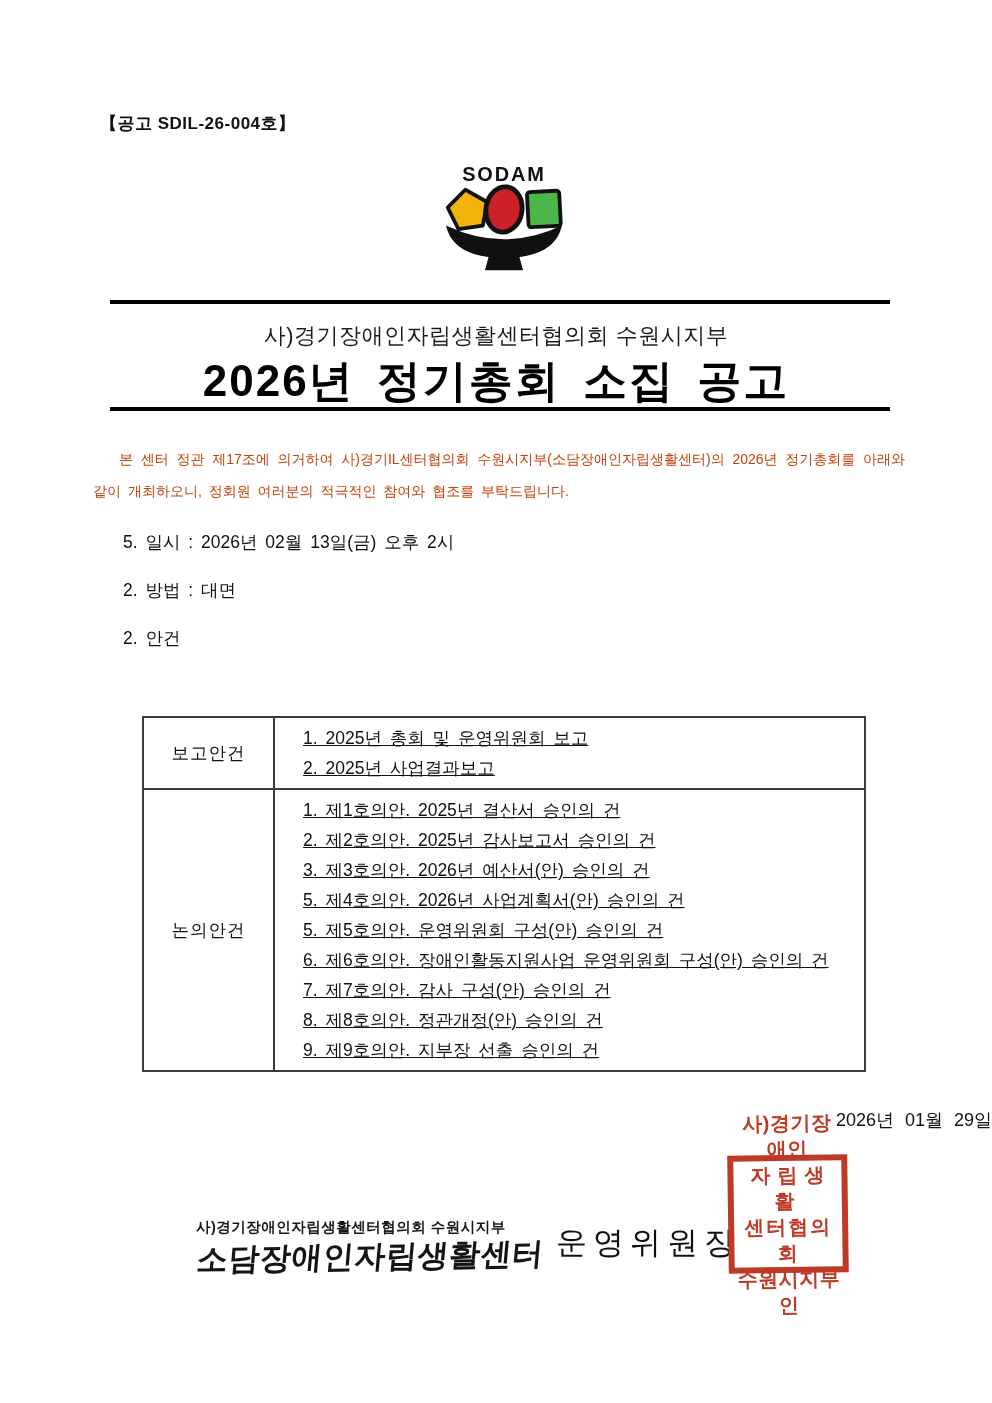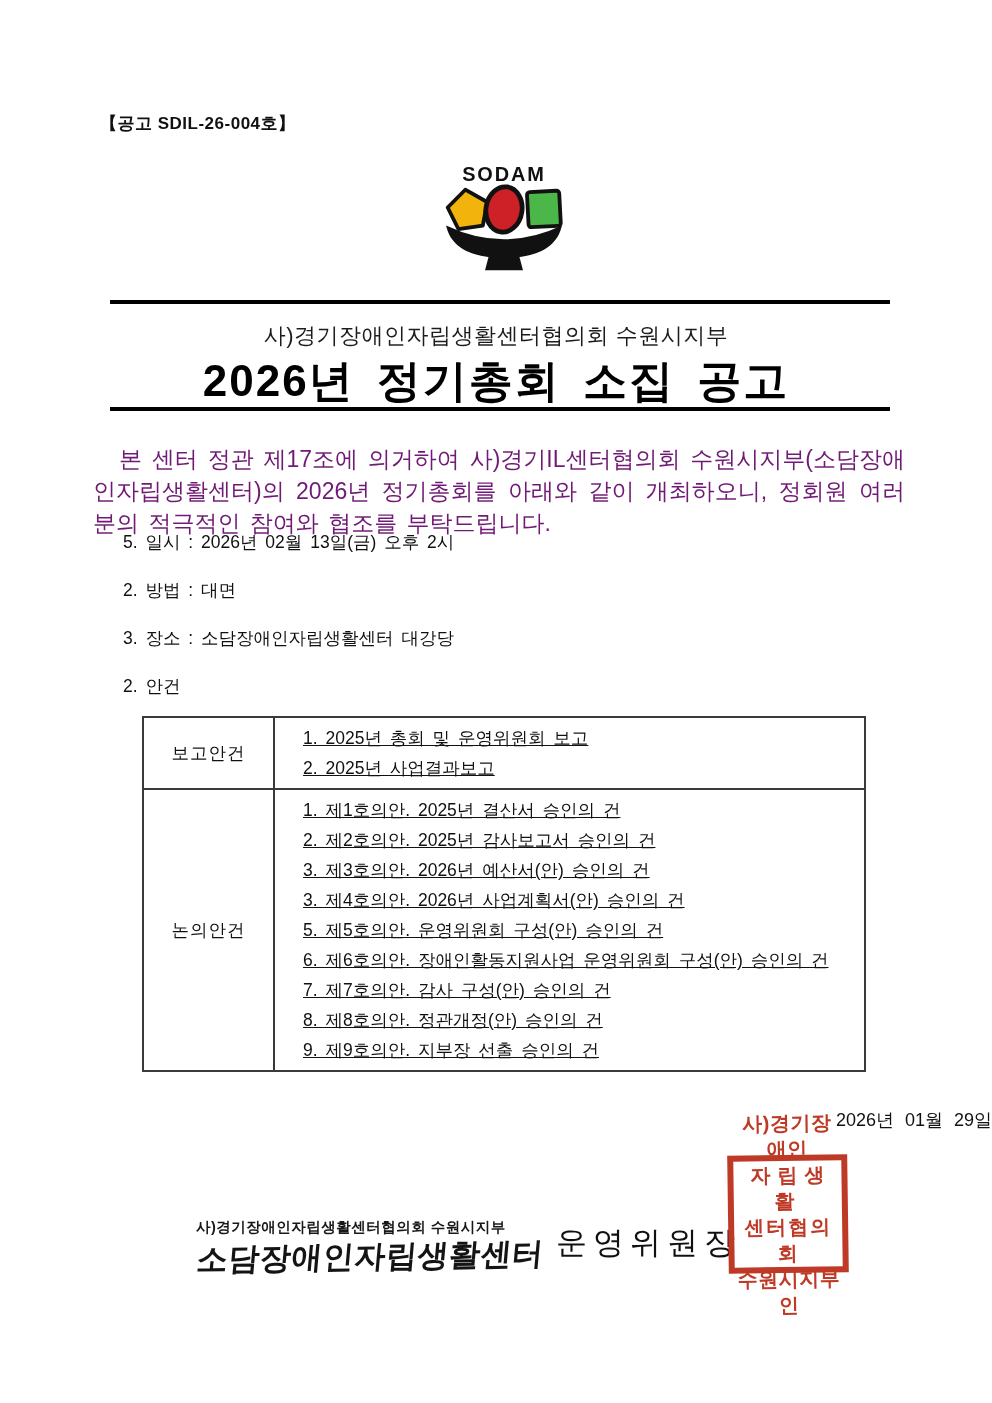--- a/index.html
+++ b/index.html
@@ -56,25 +56,25 @@
     font-weight: bold;
     color: #000;
     letter-spacing: 2px;
     word-spacing: 8px;
   }
 
   .body-paragraph {
     position: absolute;
     left: 93px; top: 443px;
     width: 812px;
-    font-size: 23px;
+    font-size: 14px;
     line-height: 32px;
     text-align: justify;
     text-indent: 26px;
-    color: #701a75;
+    color: #c2410c;
     word-spacing: 3px;
   }
 
   .info-list {
     position: absolute;
     left: 123px; top: 533px;
     width: 760px;
   }
   .info-item {
     font-size: 17.5px;
@@ -193,21 +193,20 @@
   <div class="title-small">사)경기장애인자립생활센터협의회 수원시지부</div>
   <div class="title-big">2026년 정기총회 소집 공고</div>
 
   <div class="rule rule-bottom"></div>
 
   <div class="body-paragraph">본 센터 정관 제17조에 의거하여 사)경기IL센터협의회 수원시지부(소담장애인자립생활센터)의 2026년 정기총회를 아래와 같이 개최하오니, 정회원 여러분의 적극적인 참여와 협조를 부탁드립니다.</div>
 
   <div class="info-list">
       <div class="info-item">5. 일시 : 2026년 02월 13일(금) 오후 2시</div>
       <div class="info-item">2. 방법 : 대면</div>
-      <div class="info-item">3. 장소 : 소담장애인자립생활센터 대강당</div>
       <div class="info-item">2. 안건</div>
     </div>
 
   <table class="agenda">
     <tbody>
         <tr class="row-report">
       <td class="agenda-label">보고안건</td>
       <td class="agenda-items">
         <div>
               <div class="cell-line">1. 2025년 총회 및 운영위원회 보고</div>
@@ -215,21 +214,21 @@
             </div>
       </td>
     </tr>
     <tr class="row-discuss">
       <td class="agenda-label">논의안건</td>
       <td class="agenda-items">
         <div>
               <div class="cell-line">1. 제1호의안. 2025년 결산서 승인의 건</div>
               <div class="cell-line">2. 제2호의안. 2025년 감사보고서 승인의 건</div>
               <div class="cell-line">3. 제3호의안. 2026년 예산서(안) 승인의 건</div>
-              <div class="cell-line">3. 제4호의안. 2026년 사업계획서(안) 승인의 건</div>
+              <div class="cell-line">5. 제4호의안. 2026년 사업계획서(안) 승인의 건</div>
               <div class="cell-line">5. 제5호의안. 운영위원회 구성(안) 승인의 건</div>
               <div class="cell-line">6. 제6호의안. 장애인활동지원사업 운영위원회 구성(안) 승인의 건</div>
               <div class="cell-line">7. 제7호의안. 감사 구성(안) 승인의 건</div>
               <div class="cell-line">8. 제8호의안. 정관개정(안) 승인의 건</div>
               <div class="cell-line">9. 제9호의안. 지부장 선출 승인의 건</div>
             </div>
       </td>
     </tr>
   </tbody>
     </table>

